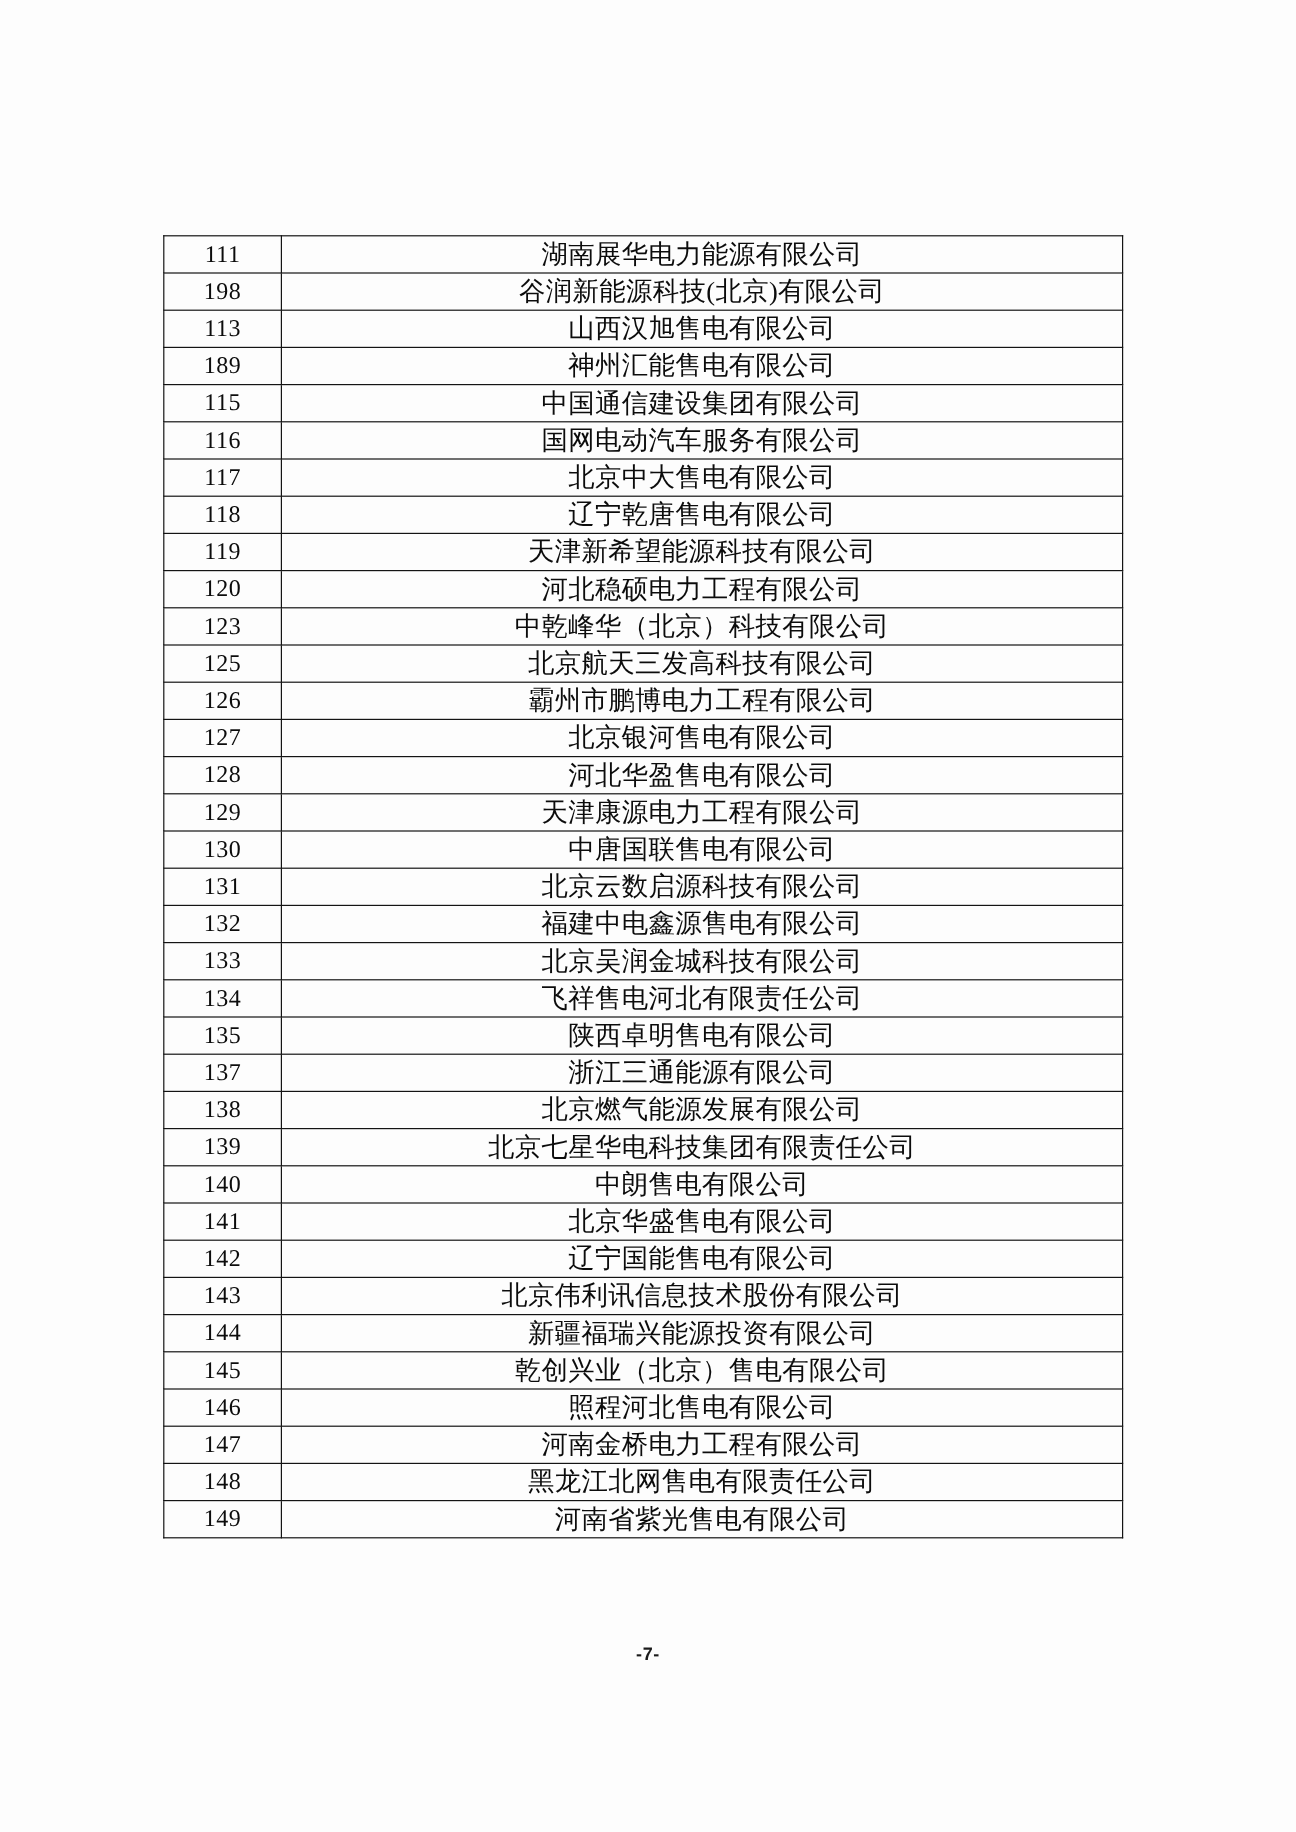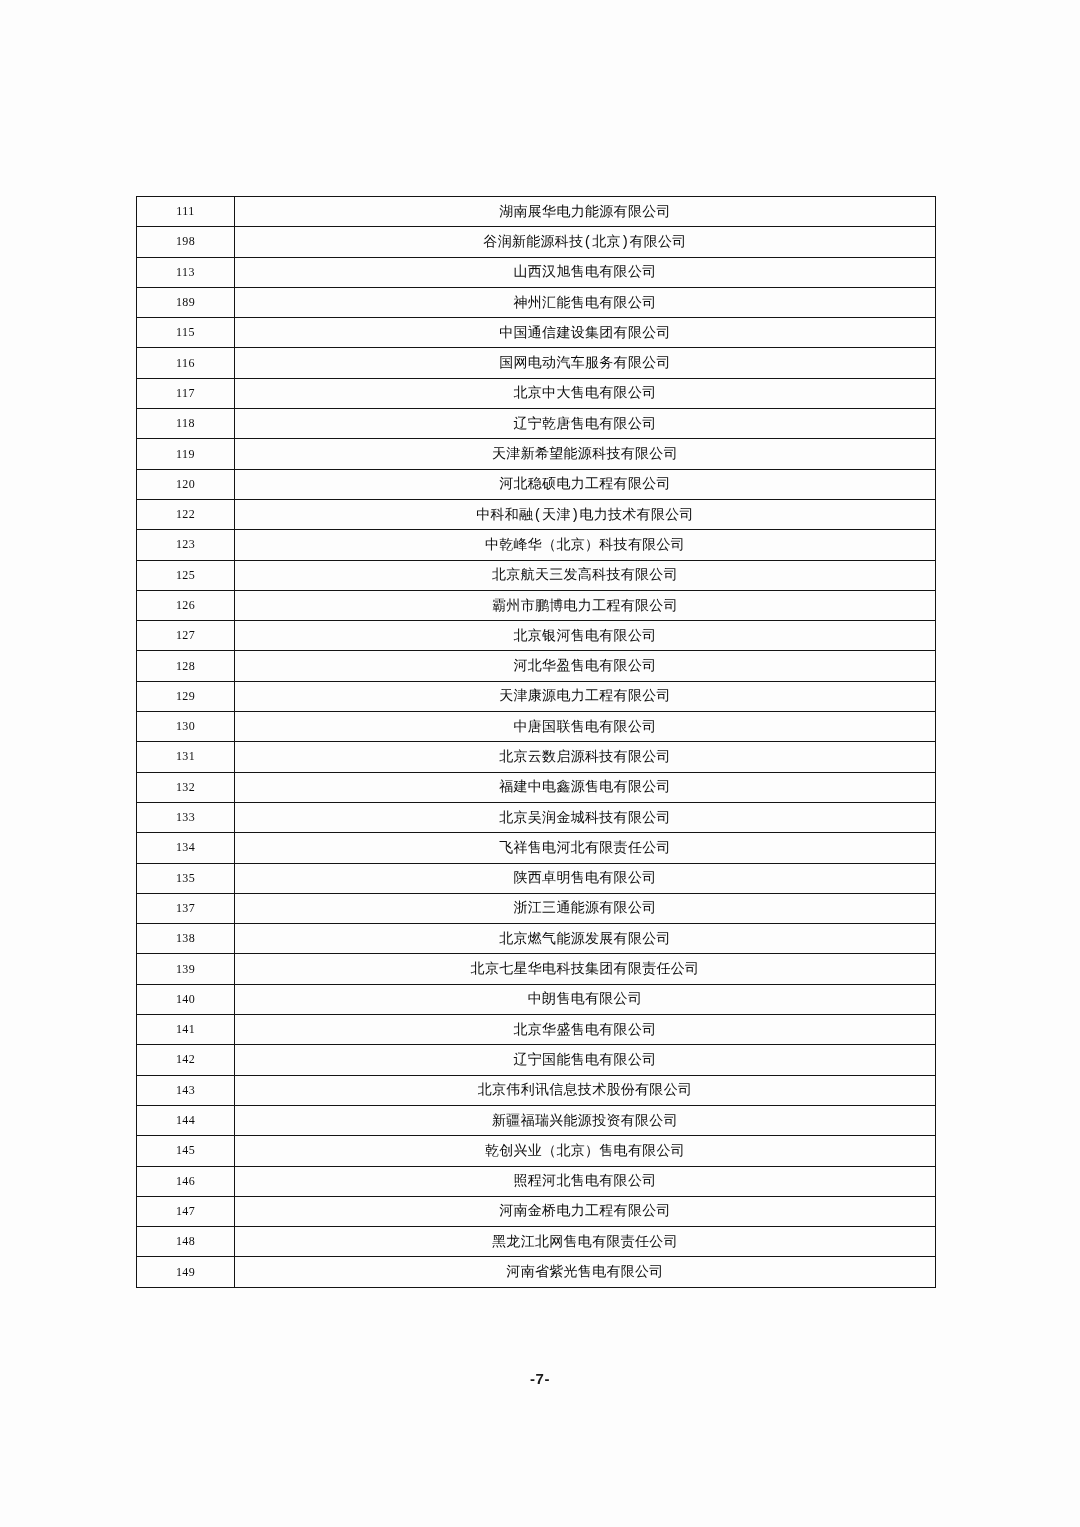--- a/index.html
+++ b/index.html
@@ -41,27 +41,27 @@
     border: 1px solid #141414;
     padding: 0 2px;
     text-align: center;
     vertical-align: middle;
     color: #0c0c0c;
     background: transparent;
   }
 
   #company-table td.cell-index {
     font-family: "Liberation Serif", "DejaVu Serif", serif;
-    font-size: 12px;
+    font-size: 20px;
     letter-spacing: 0.4px;
   }
 
   #company-table td.cell-name {
-    font-family: Liberation Mono, monospace;
-    font-size: 14px;
+    font-family: Liberation Serif, serif;
+    font-size: 22px;
     letter-spacing: 0.3px;
     white-space: nowrap;
     text-align: center;
   }
 
   
   #page-footer {
     position: absolute;
     left: 0;
     top: 1370px;
@@ -119,24 +119,20 @@
         </tr>
         <tr>
           <td class="cell-index">119</td>
           <td class="cell-name">天津新希望能源科技有限公司</td>
         </tr>
         <tr>
           <td class="cell-index">120</td>
           <td class="cell-name">河北稳硕电力工程有限公司</td>
         </tr>
         <tr>
-          <td class="cell-index">122</td>
-          <td class="cell-name">中科和融(天津)电力技术有限公司</td>
-        </tr>
-        <tr>
           <td class="cell-index">123</td>
           <td class="cell-name">中乾峰华（北京）科技有限公司</td>
         </tr>
         <tr>
           <td class="cell-index">125</td>
           <td class="cell-name">北京航天三发高科技有限公司</td>
         </tr>
         <tr>
           <td class="cell-index">126</td>
           <td class="cell-name">霸州市鹏博电力工程有限公司</td>

